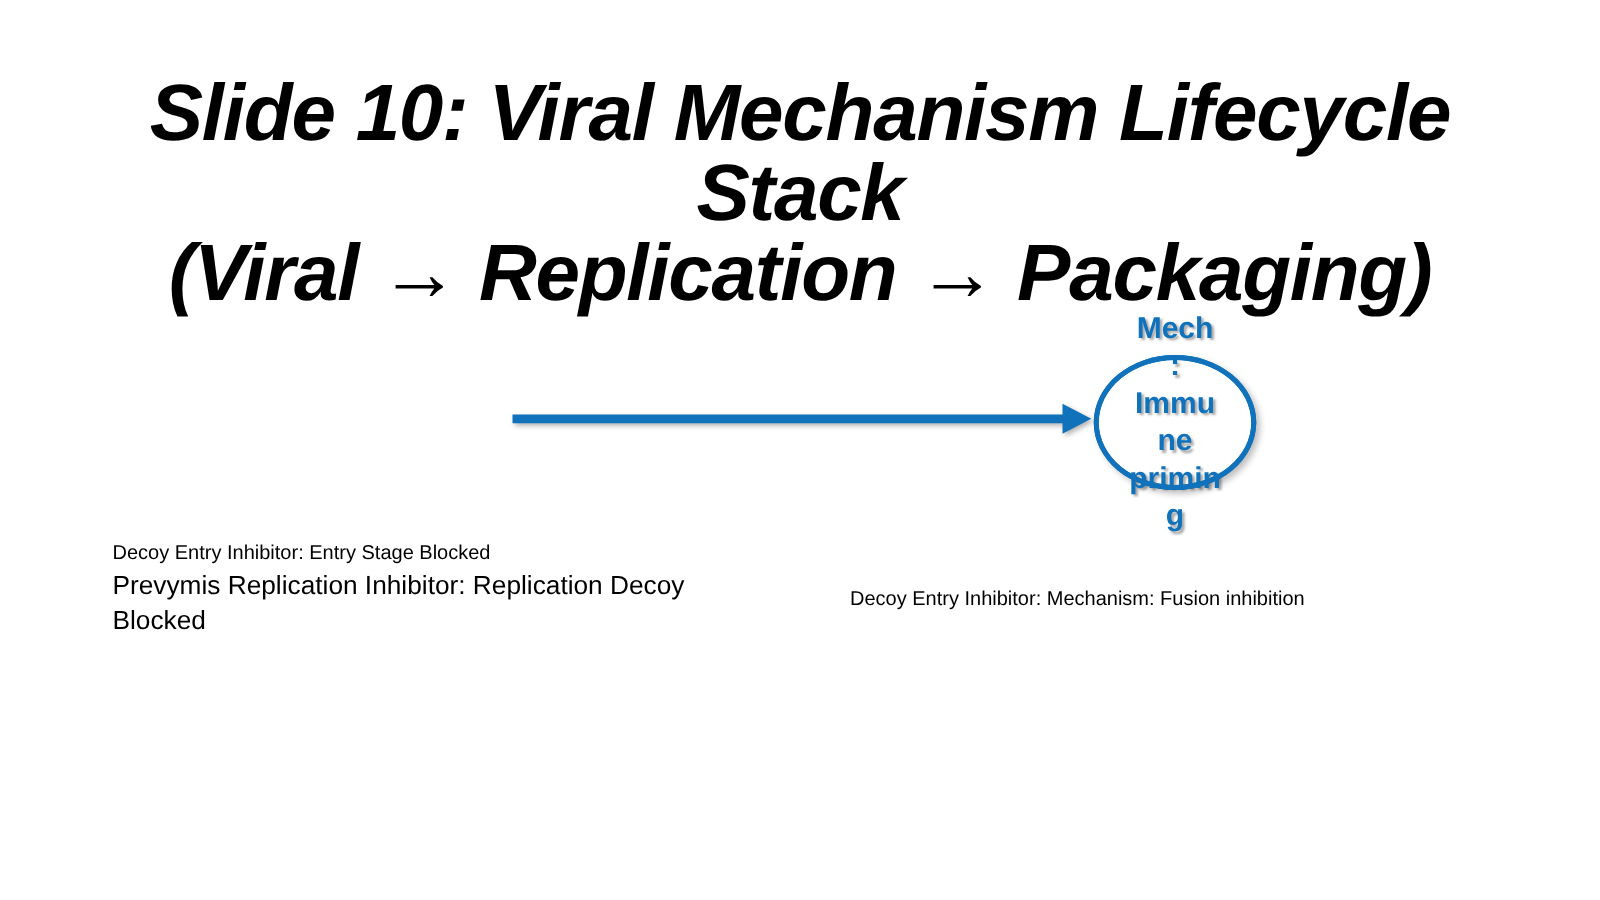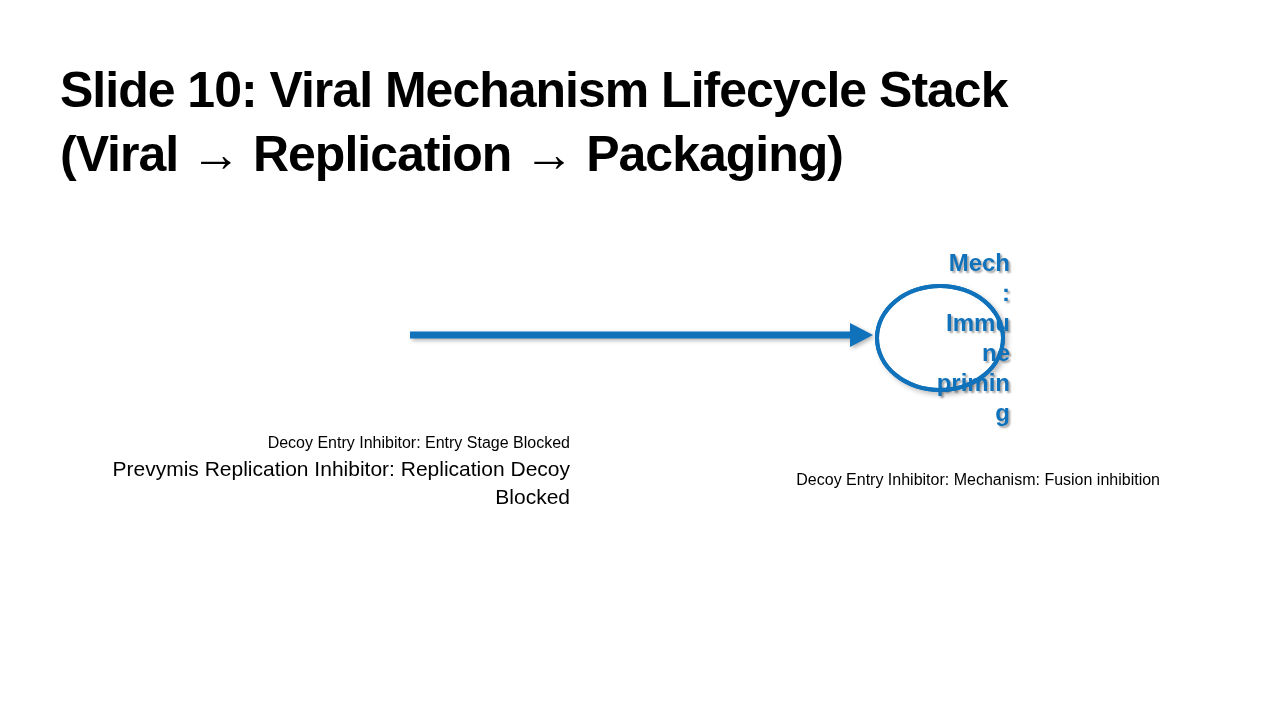--- a/index.html
+++ b/index.html
@@ -9,34 +9,34 @@
   }
   *{margin:0;padding:0;box-sizing:border-box;}
   html,body{width:1280px;height:720px;overflow:hidden;background:var(--bg);}
   body{font-family:"Liberation Sans","DejaVu Sans",sans-serif;color:var(--ink);position:relative;}
 
   .slide{position:absolute;inset:0;background:var(--bg);}
 
   
   .title{
     position:absolute;left:60px;right:60px;top:58px;
-    font-weight:700;font-size:50px;line-height:64px;
-    letter-spacing:-1px;color:var(--ink);
+    text-align:center;font-weight:700;font-size:64px;line-height:64px;
+    letter-spacing:-1px;color:var(--ink);font-style:italic;
   }
 
   
   .node{position:absolute;}
   .node-bg{
     position:absolute;inset:0;background:var(--bg);
     border:4px solid var(--accent);border-radius:50%;
     box-shadow:3px 3px 5px rgba(0,0,0,0.25);
   }
   .node-label{
     position:absolute;left:50%;top:50%;transform:translate(-50%,-50%);
-    width:140px;text-align:right;color:var(--accent);
+    width:140px;text-align:center;color:var(--accent);
     font-weight:700;font-size:24px;line-height:30px;
     text-shadow:2px 2px 2px rgba(0,0,0,0.35);
     z-index:2;white-space:nowrap;
   }
   .node-left{left:283px;top:276px;width:127px;height:125px;}
   .node-right{left:875px;top:284px;width:130px;height:108px;}
   .ring-overlay{
     position:absolute;inset:0;border:4px solid var(--accent);
     border-radius:50%;background:transparent;z-index:3;pointer-events:none;
   }
@@ -44,21 +44,21 @@
   
   .arrow-svg{
     position:absolute;left:405px;top:315px;width:480px;height:40px;
     filter:drop-shadow(2px 2px 2px rgba(0,0,0,0.3));
   }
   .arrow-svg line{stroke:var(--accent);stroke-width:7;}
   .arrow-svg polygon{fill:var(--accent);}
 
   
   .caption{
-    position:absolute;top:432px;width:480px;text-align:right;z-index:4;
+    position:absolute;top:432px;width:480px;text-align:left;z-index:4;
   }
   .caption-left{left:90px;}
   .caption-right{left:680px;margin-top:37px;}
   .caption-small{font-size:16px;line-height:21px;color:var(--ink);}
   .caption-large{font-size:21px;line-height:28px;color:var(--ink);margin-top:2px;}
 </style>
 </head>
 <body>
 
 <div class="slide">

